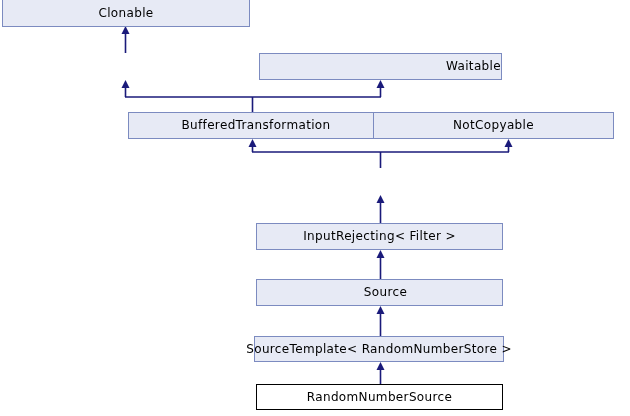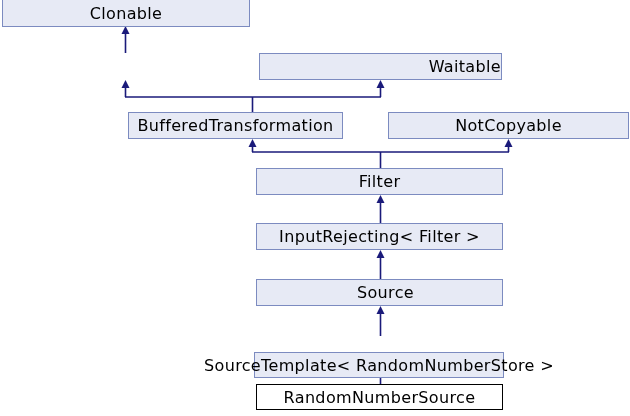--- a/index.html
+++ b/index.html
@@ -35,21 +35,21 @@
     align-items: center;
     justify-content: center;
     z-index: 2;
   }
   .node.focus {
     background: #ffffff;
     border: 1px solid #000000;
   }
   .node-label {
     font-family: "DejaVu Sans", sans-serif;
-    font-size: 16px;
+    font-size: 12px;
     line-height: 11px;
     color: #000000;
     white-space: nowrap;
     letter-spacing: 0.35px;
     text-align: center;
     user-select: none;
   }
 </style>
 </head>
 <body>
@@ -116,41 +116,38 @@
 
   <div class="node" style="left: 2px; top: -1px; width: 248px; height: 28px; background: rgb(231, 234, 245); border-color: rgb(124, 139, 192);">
     <span class="node-label" style="color: rgb(0, 0, 0);">Clonable</span>
   </div>
 
 
   <div class="node" style="left: 259px; top: 53px; width: 243px; height: 27px; background: rgb(231, 234, 245); border-color: rgb(124, 139, 192); justify-content: flex-end;">
     <span class="node-label" style="color: rgb(0, 0, 0);">Waitable</span>
   </div>
 
-  <div class="node" style="left: 128px; top: 112px; width: 215px; height: 27px; background: rgb(231, 234, 245); border-color: rgb(124, 139, 192);">
+  <div class="node" style="left: 128px; top: 112px; width: 256px; height: 27px; background: rgb(231, 234, 245); border-color: rgb(124, 139, 192);">
     <span class="node-label" style="color: rgb(0, 0, 0);">BufferedTransformation</span>
   </div>
 
-  <div class="node" style="left: 388px; top: 112px; width: 241px; height: 27px; background: rgb(231, 234, 245); border-color: rgb(124, 139, 192);">
+  <div class="node" style="left: 373px; top: 112px; width: 241px; height: 27px; background: rgb(231, 234, 245); border-color: rgb(124, 139, 192);">
     <span class="node-label" style="color: rgb(0, 0, 0);">NotCopyable</span>
   </div>
 
-  <div class="node" style="left: 256px; top: 168px; width: 247px; height: 27px; background: rgb(231, 234, 245); border-color: rgb(124, 139, 192);">
-    <span class="node-label" style="color: rgb(0, 0, 0);">Filter</span>
-  </div>
 
   <div class="node" style="left: 256px; top: 223px; width: 247px; height: 27px; background: rgb(231, 234, 245); border-color: rgb(124, 139, 192);">
     <span class="node-label" style="color: rgb(0, 0, 0);">InputRejecting&lt; Filter &gt;</span>
   </div>
 
   <div class="node" style="left: 256px; top: 279px; width: 247px; height: 27px; background: rgb(231, 234, 245); border-color: rgb(124, 139, 192); padding-left: 12px;">
     <span class="node-label" style="color: rgb(0, 0, 0);">Source</span>
   </div>
 
-  <div class="node" style="left: 254px; top: 336px; width: 250px; height: 26px; background: rgb(231, 234, 245); border-color: rgb(124, 139, 192); margin-top: 16px;">
+  <div class="node" style="left: 254px; top: 336px; width: 250px; height: 26px; background: rgb(231, 234, 245); border-color: rgb(124, 139, 192);">
     <span class="node-label" style="color: rgb(0, 0, 0);">SourceTemplate&lt; RandomNumberStore &gt;</span>
   </div>
 
   <div class="node focus" style="left: 256px; top: 384px; width: 247px; height: 26px; background: rgb(255, 255, 255); border-color: rgb(0, 0, 0);">
     <span class="node-label" style="color: rgb(0, 0, 0);">RandomNumberSource</span>
   </div>
 
 </div>
 
 </body></html>

